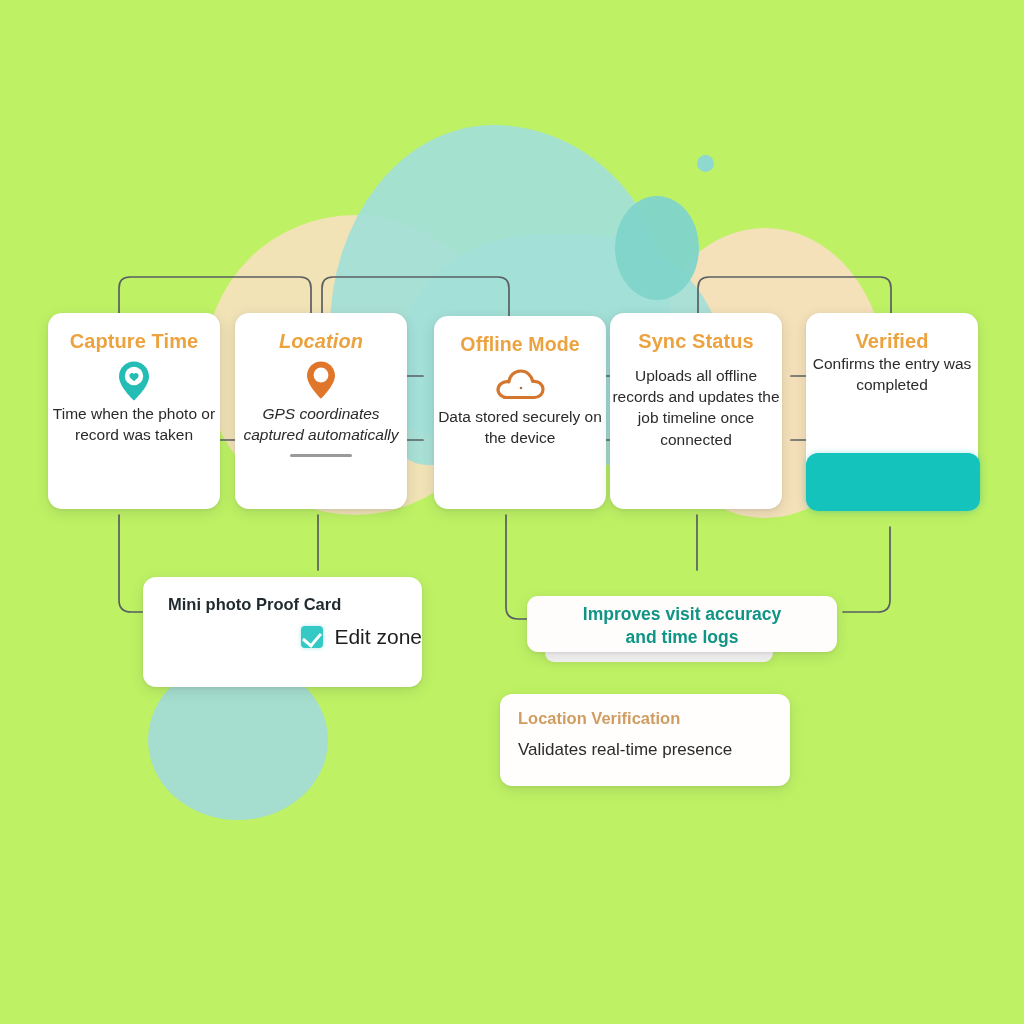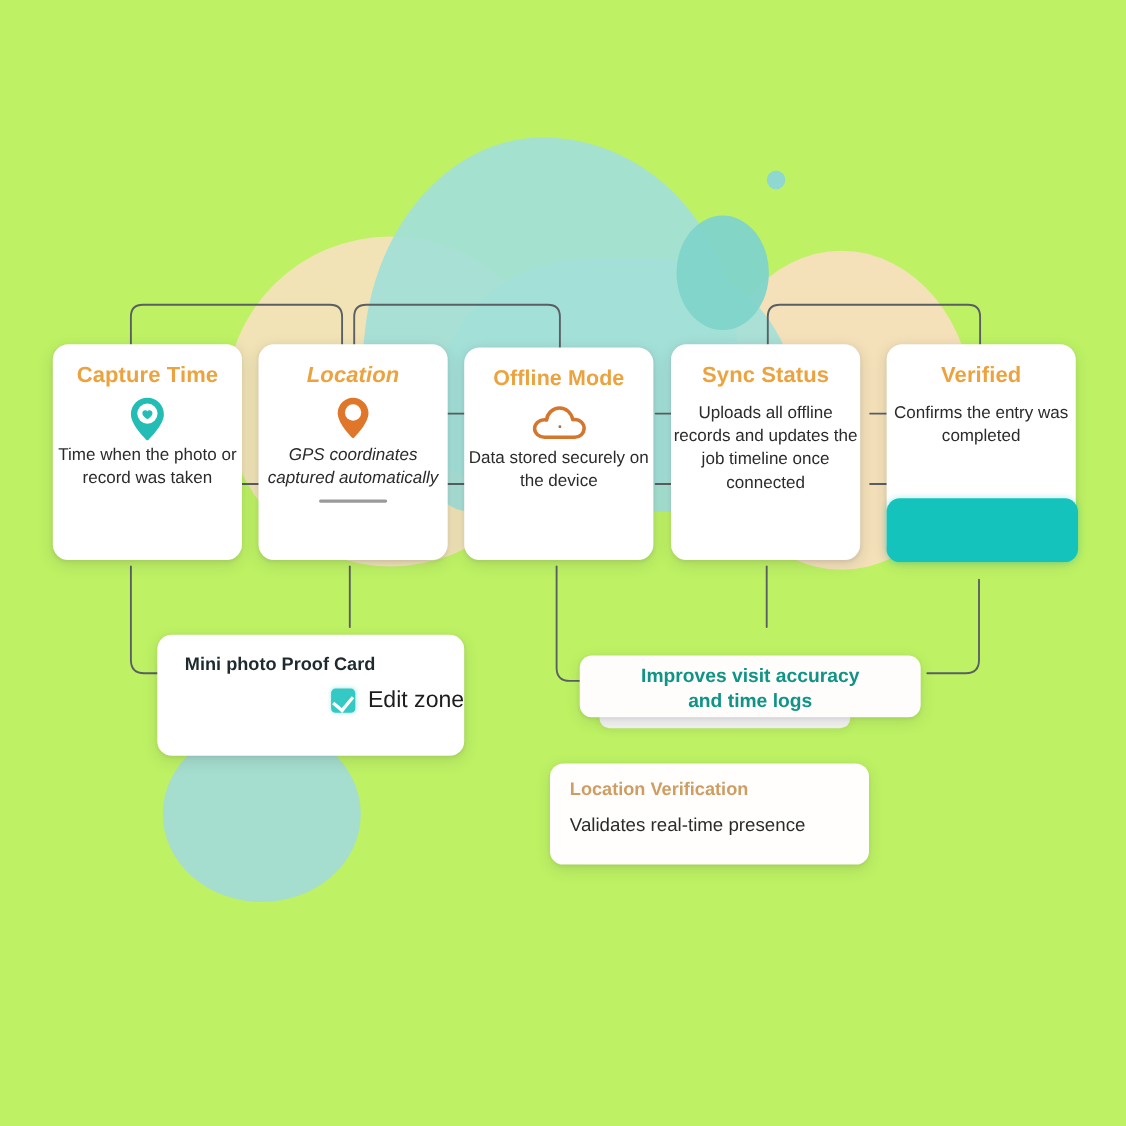--- a/index.html
+++ b/index.html
@@ -92,21 +92,21 @@
   .card-body {
     color: #2b2b2b;
     text-align: center;
     line-height: 1.37;
   }
 
   
   .top-card { width: 172px; }
   #card-capture  { left: 48px;  top: 313px; height: 196px; }
   #card-location { left: 235px; top: 313px; height: 196px; font-style: italic; }
-  #card-offline  { left: 422px; top: 316px; height: 193px; }
+  #card-offline  { left: 434px; top: 316px; height: 193px; }
   #card-sync     { left: 610px; top: 313px; height: 196px; }
   #card-verified { left: 806px; top: 313px; height: 196px; }
 
   .top-card .card-title { font-size: 20px; margin-top: 17px; }
   #card-offline .card-title { font-size: 19.5px; }
   .top-card .card-body { font-size: 15.5px; padding: 0 0; }
 
   .icon-wrap {
     display: flex;
     justify-content: center;
@@ -292,21 +292,21 @@
     <div class="card-body">Data stored securely on the device</div>
   </div>
 
   <div class="card top-card" id="card-sync">
     <div class="card-title">Sync Status</div>
     <div class="card-body" style="margin-top:12px;">Uploads all offline records and updates the job timeline once connected</div>
   </div>
 
   <div class="card top-card" id="card-verified">
     <div class="card-title">Verified</div>
-    <div class="card-body" style="margin-top:12px;">Confirms the entry was completed</div>
+    <div class="card-body" style="margin-top:0;">Confirms the entry was completed</div>
     <div class="teal-block"></div>
   </div>
 
   <div class="card" id="card-mini">
     <div class="mini-title">Mini photo Proof Card</div>
     <div class="mini-row">
       <div class="checkbox-icon"></div>
       <div class="mini-label">Edit zone</div>
     </div>
   </div>

